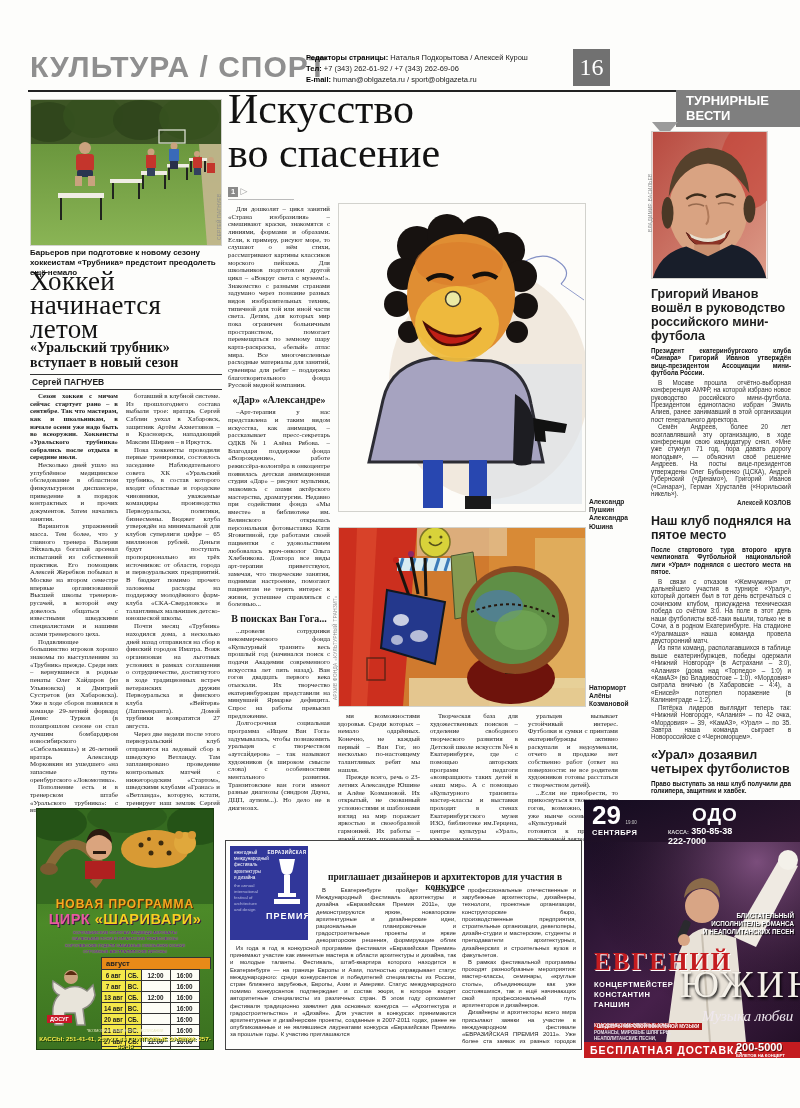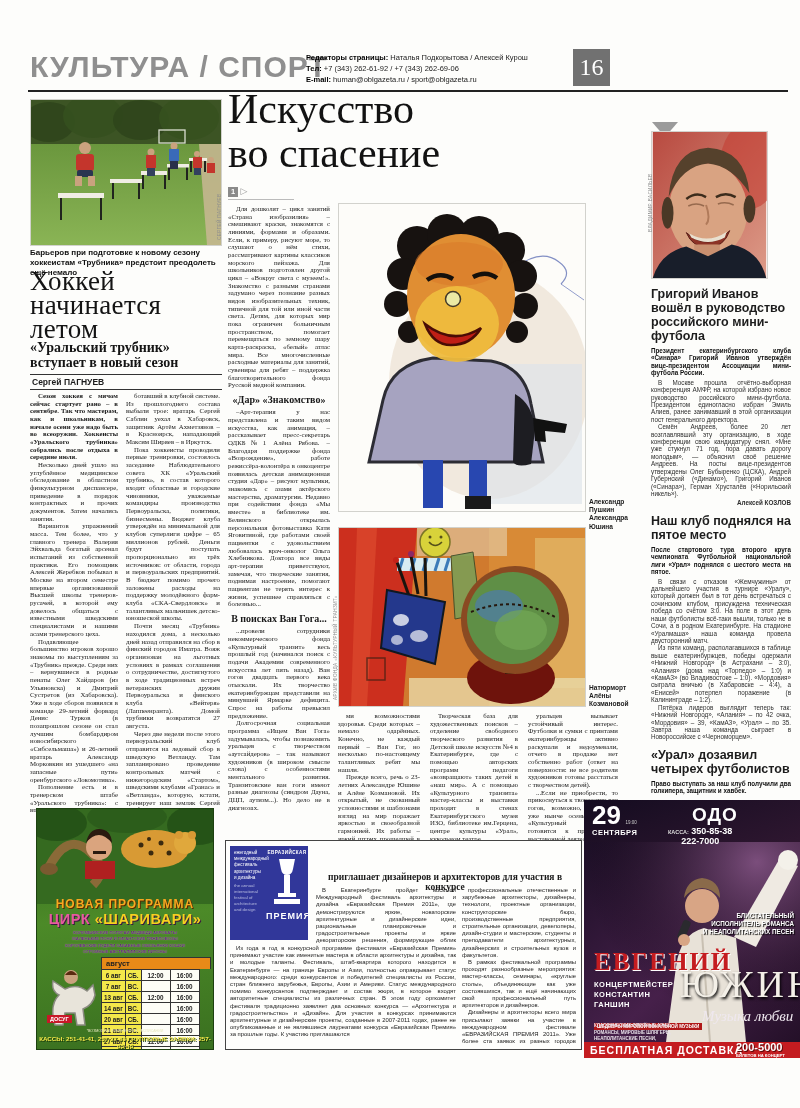--- a/index.html
+++ b/index.html
@@ -212,21 +212,21 @@
   <div class="abs big-head serif pre" style="left:228px;top:88px;width:420px;">Искусство
 во спасение</div>
   <div class="abs contmark" style="left:228px;top:186px;">
     <span class="n1">1</span>
     <span>▷</span>
   </div>
   <div class="abs jcol" style="left:228px;top:205px;width:102px;height:607px;">
     <div>
         <p class="para">Для дошколят – цикл занятий «Страна изобразилия» – смешивают краски, знакомятся с линиями, формами и образами. Если, к примеру, рисуют море, то слушают о нём стихи, рассматривают картины классиков морского пейзажа. Для школьников подготовлен другой цикл – «Вокруг света с музеем!». Знакомство с разными странами задумано через познание разных видов изобразительных техник, типичной для той или иной части света. Детям, для которых мир пока ограничен больничным пространством, помогает перемещаться по земному шару карта-раскраска, «белый» атлас мира. Все многочисленные расходные материалы для занятий, сувениры для ребят – поддержка благотворительного фонда Русской медной компании.</p>
       </div>
-    <div class="colsub serif">«Дар» «Знакомство»</div>
+    <div class="colsub serif">«Дар» «Александре»</div>
     <div>
         <p class="para">–Арт-терапия у нас представлена и таким видом искусства, как анимация, – рассказывает пресс-секретарь ОДКБ№1 Алёна Рябова. – Благодаря поддержке фонда «Возрождение», работе режиссёра-волонтёра в онкоцентре появилась детская анимационная студия «Дар» – рисуют мультики, знакомясь с азами актёрского мастерства, драматургии. Недавно при содействии фонда «Мы вместе» в библиотеке им. Белинского открылась персональная фотовыставка Кати Яговитиной, где работами своей пациентки с удовольствием любовалась врач-онколог Ольга Хлебникова. Доктора все виды арт-терапии приветствуют, замечая, что творческие занятия, поднимая настроение, помогают пациентам не терять интерес к жизни, успешнее справляться с болезнью...</p>
       </div>
     <div class="colsub serif">В поисках Ван Гога...</div>
     <div>
         <p class="para">...провели сотрудники некоммерческого фонда «Культурный транзит» весь прошлый год (начинался поиск с подачи Академии современного искусства лет пять назад). Ван гогов двадцать первого века отыскали. Их творчество екатеринбуржцам представили на минувшей Ярмарке дефицита. Спрос на работы превысил предложение.</p>
         <p class="para">Долгосрочная социальная программа «Ищем Ван Гога» задумывалась, чтобы познакомить уральцев с творчеством «аутсайдеров» – так называют художников (в широком смысле слова) с особенностями ментального развития. Транзитовские ван гоги имеют разные диагнозы (синдром Дауна, ДЦП, аутизм...). Но дело не в диагнозах.</p>
         <p class="para">–...и не в том, чтобы из кого-то выжать слезу, – говорит президент фонда Евгения Никитина. – Цель программы – продвигать искусство людей с ограниченны-</p>
       </div>
   </div>
@@ -331,20 +331,22 @@
       </div>
   </div>
   <div class="abs jcol" style="left:528px;top:712px;width:90px;height:133px;">
     <div>
         <p class="para">уральцев вызывает устойчивый интерес. Футболки и сумки с принтами екатеринбуржцы активно раскупали и недоумевали, отчего в продаже нет собственно работ (ответ на поверхности: не все родители художников готовы расстаться с творчеством детей).</p>
         <p class="para">...Если не приобрести, то прикоснуться к творчеству ван гогов, возможно, получится уже нынче осенью. Сейчас «Культурный транзит» готовится к продолжению выставочной деятельности.</p>
       </div>
     <div class="endline">✿</div>
   </div>
 
+  <div class="abs turnirbox pre" style="left:676px;top:90px;width:114px;">ТУРНИРНЫЕ
+ВЕСТИ</div>
   <div class="abs tri-down" style="left:652px;top:122px;"></div>
   <div class="abs pic-frame" style="left:651px;top:131px;width:115px;height:146px;">
     <svg width="115" height="146" viewBox="0 0 115 148">
       <defs>
           <linearGradient id="ivb" x1="0" y1="0" x2="1" y2="1">
         <stop offset="0" stop-color="#b84a40"></stop>
             <stop offset="1" stop-color="#dd9b88"></stop>
           </linearGradient>
         </defs>
       <rect width="115" height="148" fill="url(#ivb)"></rect>
@@ -552,21 +554,21 @@
     </svg>
     <div class="abs yuz-datebox" style="left:8px;top:4px;">
       <span class="d">29</span>
       <span class="t">19:00</span>
       <div class="m">СЕНТЯБРЯ</div>
     </div>
     <div class="abs yuz-odo" style="left:108px;top:4px;">ОДО</div>
     <div class="abs yuz-kassa" style="left:84px;top:26px;">
       <span class="kl">КАССА:</span>
       <span>350-85-38</span>
-      <div style="text-align:center;">222-7000</div>
+      <div style="">222-7000</div>
     </div>
     <div class="abs yuz-tag pre" style="left:88px;top:112px;width:122px;">БЛИСТАТЕЛЬНЫЙ
 ИСПОЛНИТЕЛЬ РОМАНСА
 И НЕАПОЛИТАНСКИХ ПЕСЕН</div>
     <div class="abs yuz-first" style="left:10px;top:148px;">ЕВГЕНИЙ</div>
     <div class="abs yuz-last" style="left:96px;top:162px;">ЮЖИН</div>
     <div class="abs yuz-km pre" style="left:10px;top:180px;">КОНЦЕРТМЕЙСТЕР
 КОНСТАНТИН
 ГАНШИН</div>
     <div class="abs" style="left:10px;top:214px;">

